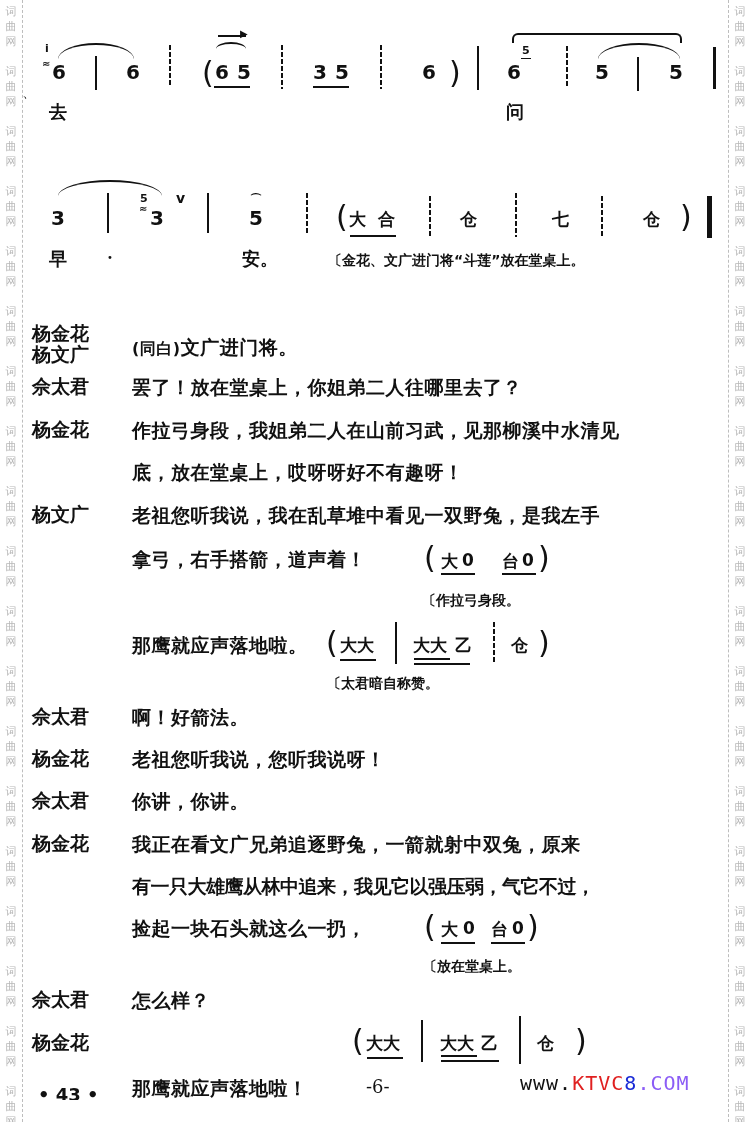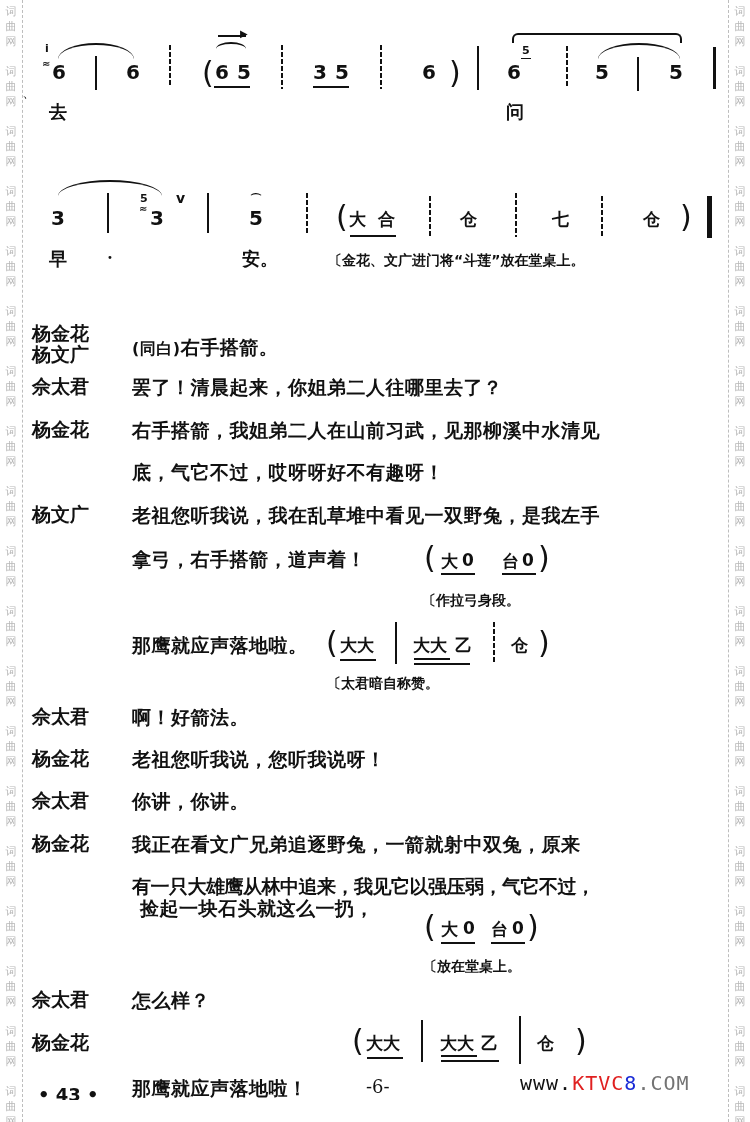--- a/index.html
+++ b/index.html
@@ -227,32 +227,32 @@
   <span class="abs" style="left:107px;top:252px;font-size:10px;">•</span>
   <span class="lyric" style="left:242px;top:247px;">安。</span>
   <span class="stage" style="left:328px;top:252px;">〔金花、文广进门将“斗莲”放在堂桌上。</span>
 </div>
 
 <div>
 
   <div>
     <span class="speaker" style="top:322px;">杨金花</span>
     <span class="speaker" style="top:343px;">杨文广</span>
-    <span class="line" style="top:335px;"><span class="small">(同白)</span><span>右手搭箭。</span></span>
+    <span class="line" style="top:335px;"><span class="small">(同白)</span><span>文广进门将。</span></span>
   </div>
 
   <div>
     <span class="speaker" style="top:375px;">佘太君</span>
-    <span class="line" style="top:375px;">罢了！清晨起来，你姐弟二人往哪里去了？</span>
+    <span class="line" style="top:375px;">罢了！放在堂桌上，你姐弟二人往哪里去了？</span>
   </div>
 
   <div>
     <span class="speaker" style="top:418px;">杨金花</span>
-    <span class="line" style="top:418px;">右手搭箭，我姐弟二人在山前习武，见那柳溪中水清见</span>
-    <span class="line" style="top:460px;">底，气它不过，哎呀呀好不有趣呀！</span>
+    <span class="line" style="top:418px;">作拉弓身段，我姐弟二人在山前习武，见那柳溪中水清见</span>
+    <span class="line" style="top:460px;">底，放在堂桌上，哎呀呀好不有趣呀！</span>
   </div>
 
   <div>
     <span class="speaker" style="top:503px;">杨文广</span>
     <span class="line" style="top:503px;">老祖您听我说，我在乱草堆中看见一双野兔，是我左手</span>
     <span class="line" style="top:547px;">拿弓，右手搭箭，道声着！</span>
     <span class="paren" style="left:424px;top:543px;">(</span>
     <span class="pct" style="left:441px;top:550px;">大</span>
     <span class="pct" style="left:462px;top:550px;">0</span>
     <div class="uline" style="left:441px;top:573px;width:34px;"></div>
@@ -289,21 +289,21 @@
 
   <div>
     <span class="speaker" style="top:789px;">佘太君</span>
     <span class="line" style="top:789px;">你讲，你讲。</span>
   </div>
 
   <div>
     <span class="speaker" style="top:832px;">杨金花</span>
     <span class="line" style="top:832px;">我正在看文广兄弟追逐野兔，一箭就射中双兔，原来</span>
     <span class="line" style="top:874px;letter-spacing:-0.5px;">有一只大雄鹰从林中追来，我见它以强压弱，气它不过，</span>
-    <span class="line" style="top:896px;margin-left:8px;">捡起一块石头就这么一扔，</span>
+    <span class="line" style="top:916px;">捡起一块石头就这么一扔，</span>
     <span class="paren" style="left:424px;top:912px;">(</span>
     <span class="pct" style="left:441px;top:918px;">大</span>
     <span class="pct" style="left:463px;top:918px;">0</span>
     <div class="uline" style="left:441px;top:942px;width:34px;"></div>
     <span class="pct" style="left:491px;top:918px;">台</span>
     <span class="pct" style="left:512px;top:918px;">0</span>
     <div class="uline" style="left:491px;top:942px;width:34px;"></div>
     <span class="paren" style="left:527px;top:912px;">)</span>
     <span class="stage" style="left:423px;top:958px;">〔放在堂桌上。</span>
   </div>
@@ -326,14 +326,14 @@
     <div class="uline" style="left:441px;top:1060px;width:58px;"></div>
     <div class="bar" style="left:519px;top:1016px;height:48px;"></div>
     <span class="pct" style="left:537px;top:1032px;">仓</span>
     <span class="paren" style="left:575px;top:1026px;">)</span>
   </div>
 </div>
 
 <div>
   <span class="abs" style="left:38px;top:1084px;font-size:18px;font-weight:bold;height:16px;overflow:hidden;">• 43 •</span>
   <span class="pagenum" style="left:366px;top:1076px;">-6-</span>
-  <span class="site" style="left:520px;top:1071px;"><span style="color:#111">www.</span><span style="color:#e02020">KTV</span><span style="color:#e02020">C</span><span style="color:#1a2bd6">8</span><span style="color:#737373">.COM</span></span>
+  <span class="site" style="left:520px;top:1071px;"><span style="color:#111">www.</span><span style="color:#e02020">KTV</span><span style="color:#e02020">C</span><span style="color:#1a2bd6">8</span><span style="color:#8b5cf6">.COM</span></span>
 </div>
 
 </body></html>

